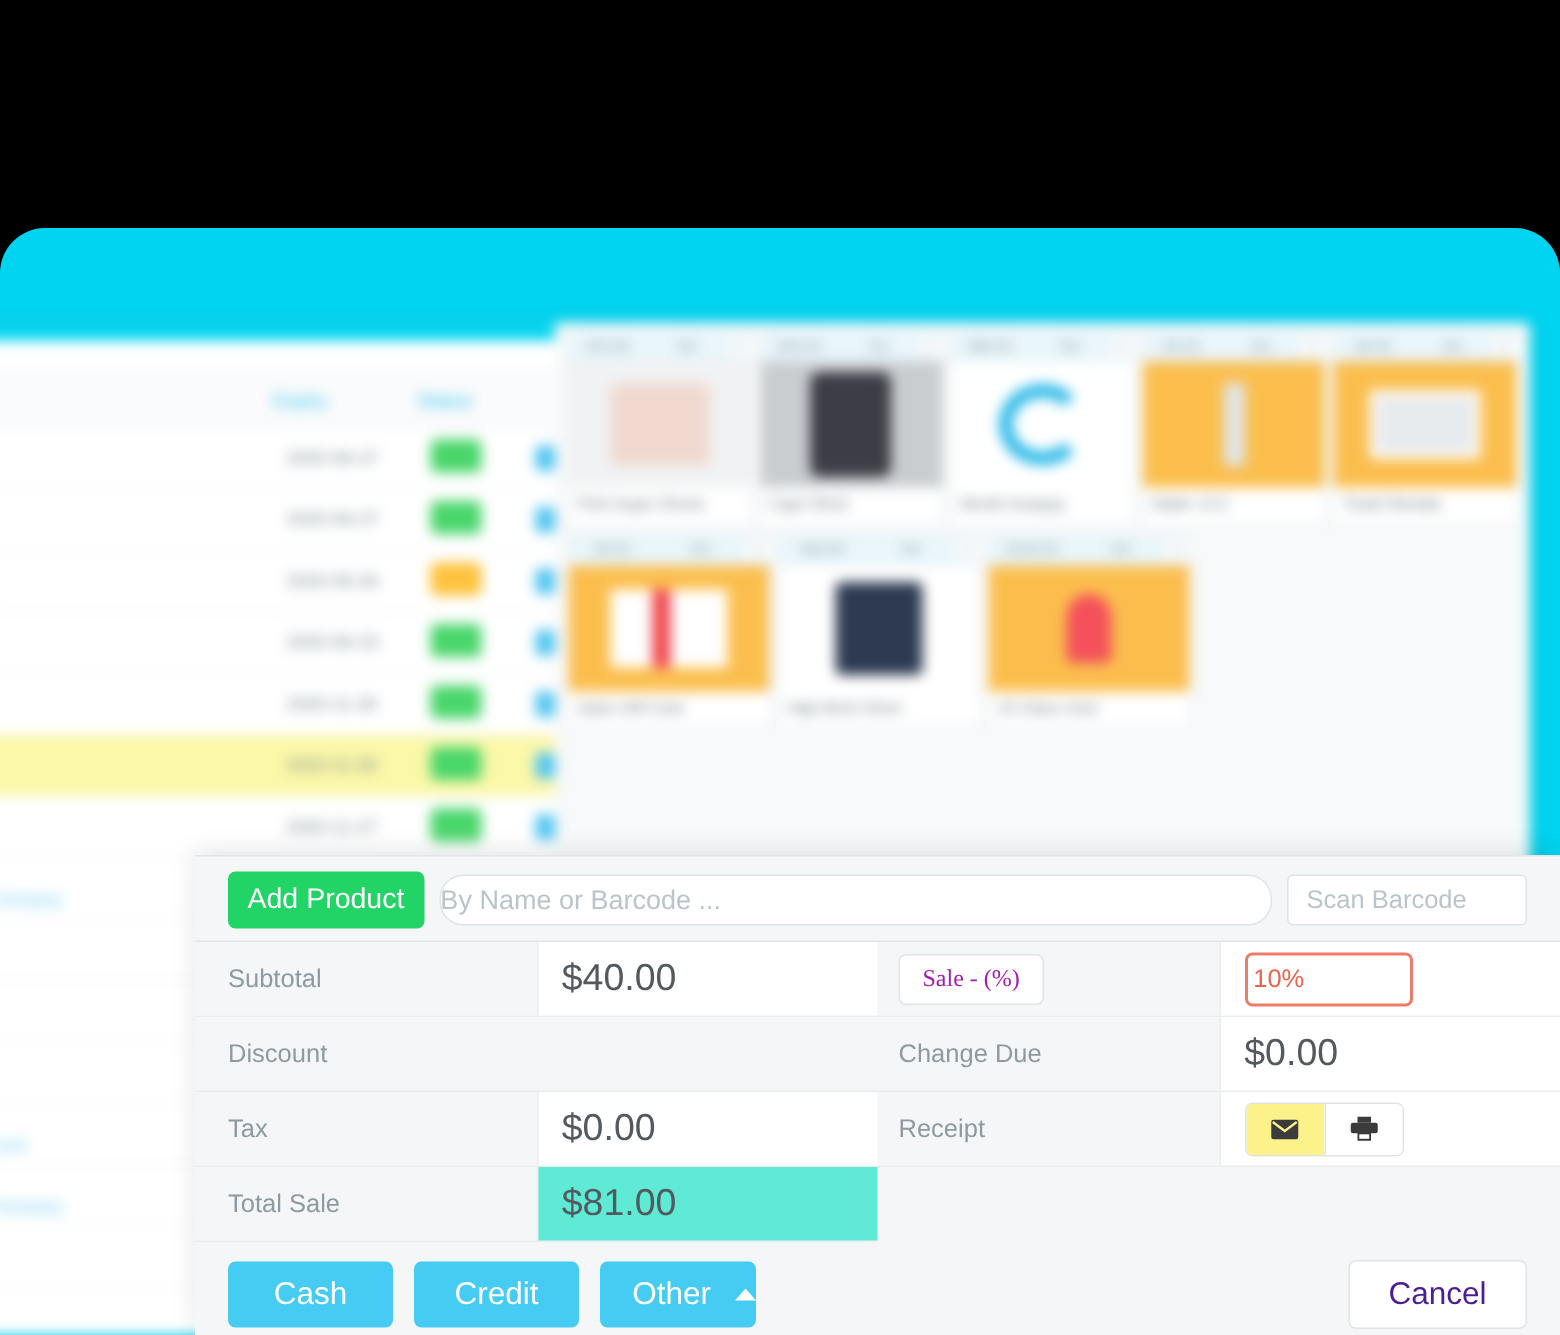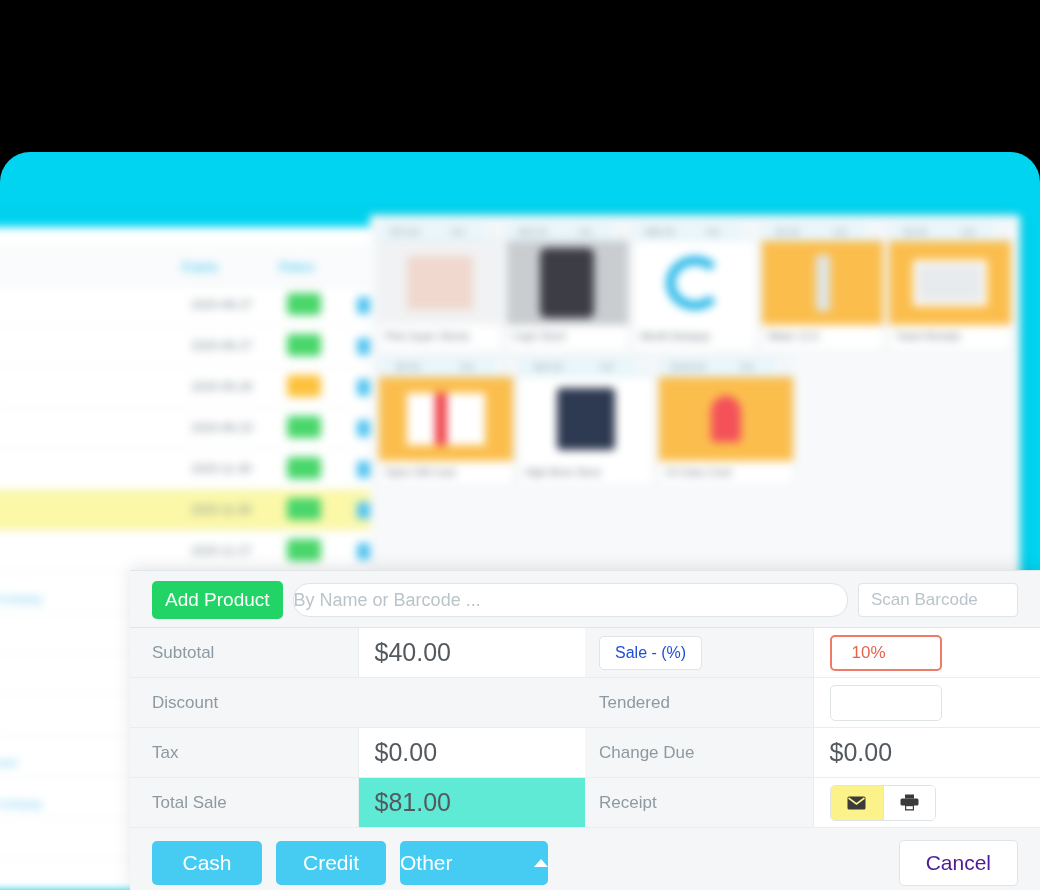--- a/index.html
+++ b/index.html
@@ -125,26 +125,26 @@
   .tvalue {
     width: 50%; height: 100%; display: flex; align-items: center; padding-left: 16px;
     background: #fff; font-size: 25px; color: #53595e;
     border-left: 1px solid #e9edee;
   }
   .tvalue.small { font-size: 17px; }
   .tvalue.yellow { background: #5eead4; }
 
   .sale-btn {
     border: 1px solid #dfe4e6; background: #fff; border-radius: 5px;
-    font-size: 16px; color: #1d4ed8; padding: 7px 15px; cursor: pointer;
-    font-family: Liberation Sans, sans-serif;
+    font-size: 16px; color: #a21caf; padding: 7px 15px; cursor: pointer;
+    font-family: Liberation Serif, serif;
   }
   .pct-input {
     width: 112px; height: 36px; border: 2px solid #f07a68; border-radius: 5px;
-    background: #fff; font-size: 17px; color: #e8634e; padding: 0 20px;
+    background: #fff; font-size: 17px; color: #e8634e; padding: 0 4px;
     font-family: "Liberation Sans", sans-serif;
   }
   .tender-input {
     width: 112px; height: 36px; border: 1px solid #dfe4e6; border-radius: 5px;
     background: #fff; font-family: "Liberation Sans", sans-serif; font-size: 17px;
   }
   .receipt-group { display: flex; border: 1px solid #dfe4e6; border-radius: 5px; overflow: hidden; }
   .receipt-btn {
     width: 52px; height: 34px; display: flex; align-items: center; justify-content: center;
     background: #fff; border: none; cursor: pointer;
@@ -152,21 +152,21 @@
   .receipt-btn.active { background: #fbf28a; }
   .receipt-btn + .receipt-btn { border-left: 1px solid #dfe4e6; }
 
   
   #actions { display: flex; align-items: center; padding: 12px 22px; gap: 14px; }
   .pay-btn {
     background: #46cbf2; color: #fff; border: none; border-radius: 5px;
     font-size: 21px; padding: 10px 0; width: 110px; cursor: pointer;
     font-family: "Liberation Sans", sans-serif;
   }
-  .pay-btn.wide { width: 148px; display: flex; align-items: center; justify-content: space-between; gap: 16px; }
+  .pay-btn.wide { width: 104px; display: flex; align-items: center; justify-content: flex-end; gap: 16px; }
   .caret-up {
     width: 0; height: 0; border-left: 7px solid transparent; border-right: 7px solid transparent;
     border-bottom: 8px solid #fff;
   }
   #cancel-btn {
     margin-left: auto; background: #fff; color: #4c1d95; border: 1px solid #dfe4e6;
     border-radius: 5px; font-size: 21px; padding: 10px 26px; cursor: pointer;
     font-family: "Liberation Sans", sans-serif;
   }
 
@@ -453,26 +453,20 @@
         </div>
       </div>
 
       <div class="tcol right">
         <div class="trow">
           <div class="tlabel">
             <button class="sale-btn">Sale - (%)</button>
           </div>
           <div class="tvalue small">
             <input class="pct-input" type="text" value="10%" style="">
-          </div>
-        </div>
-        <div class="trow">
-          <div class="tlabel">Tendered</div>
-          <div class="tvalue small">
-            <input class="tender-input" type="text" value="" style="">
           </div>
         </div>
         <div class="trow">
           <div class="tlabel">Change Due</div>
           <div class="tvalue">$0.00</div>
         </div>
         <div class="trow">
           <div class="tlabel">Receipt</div>
           <div class="tvalue small">
             <div class="receipt-group">

